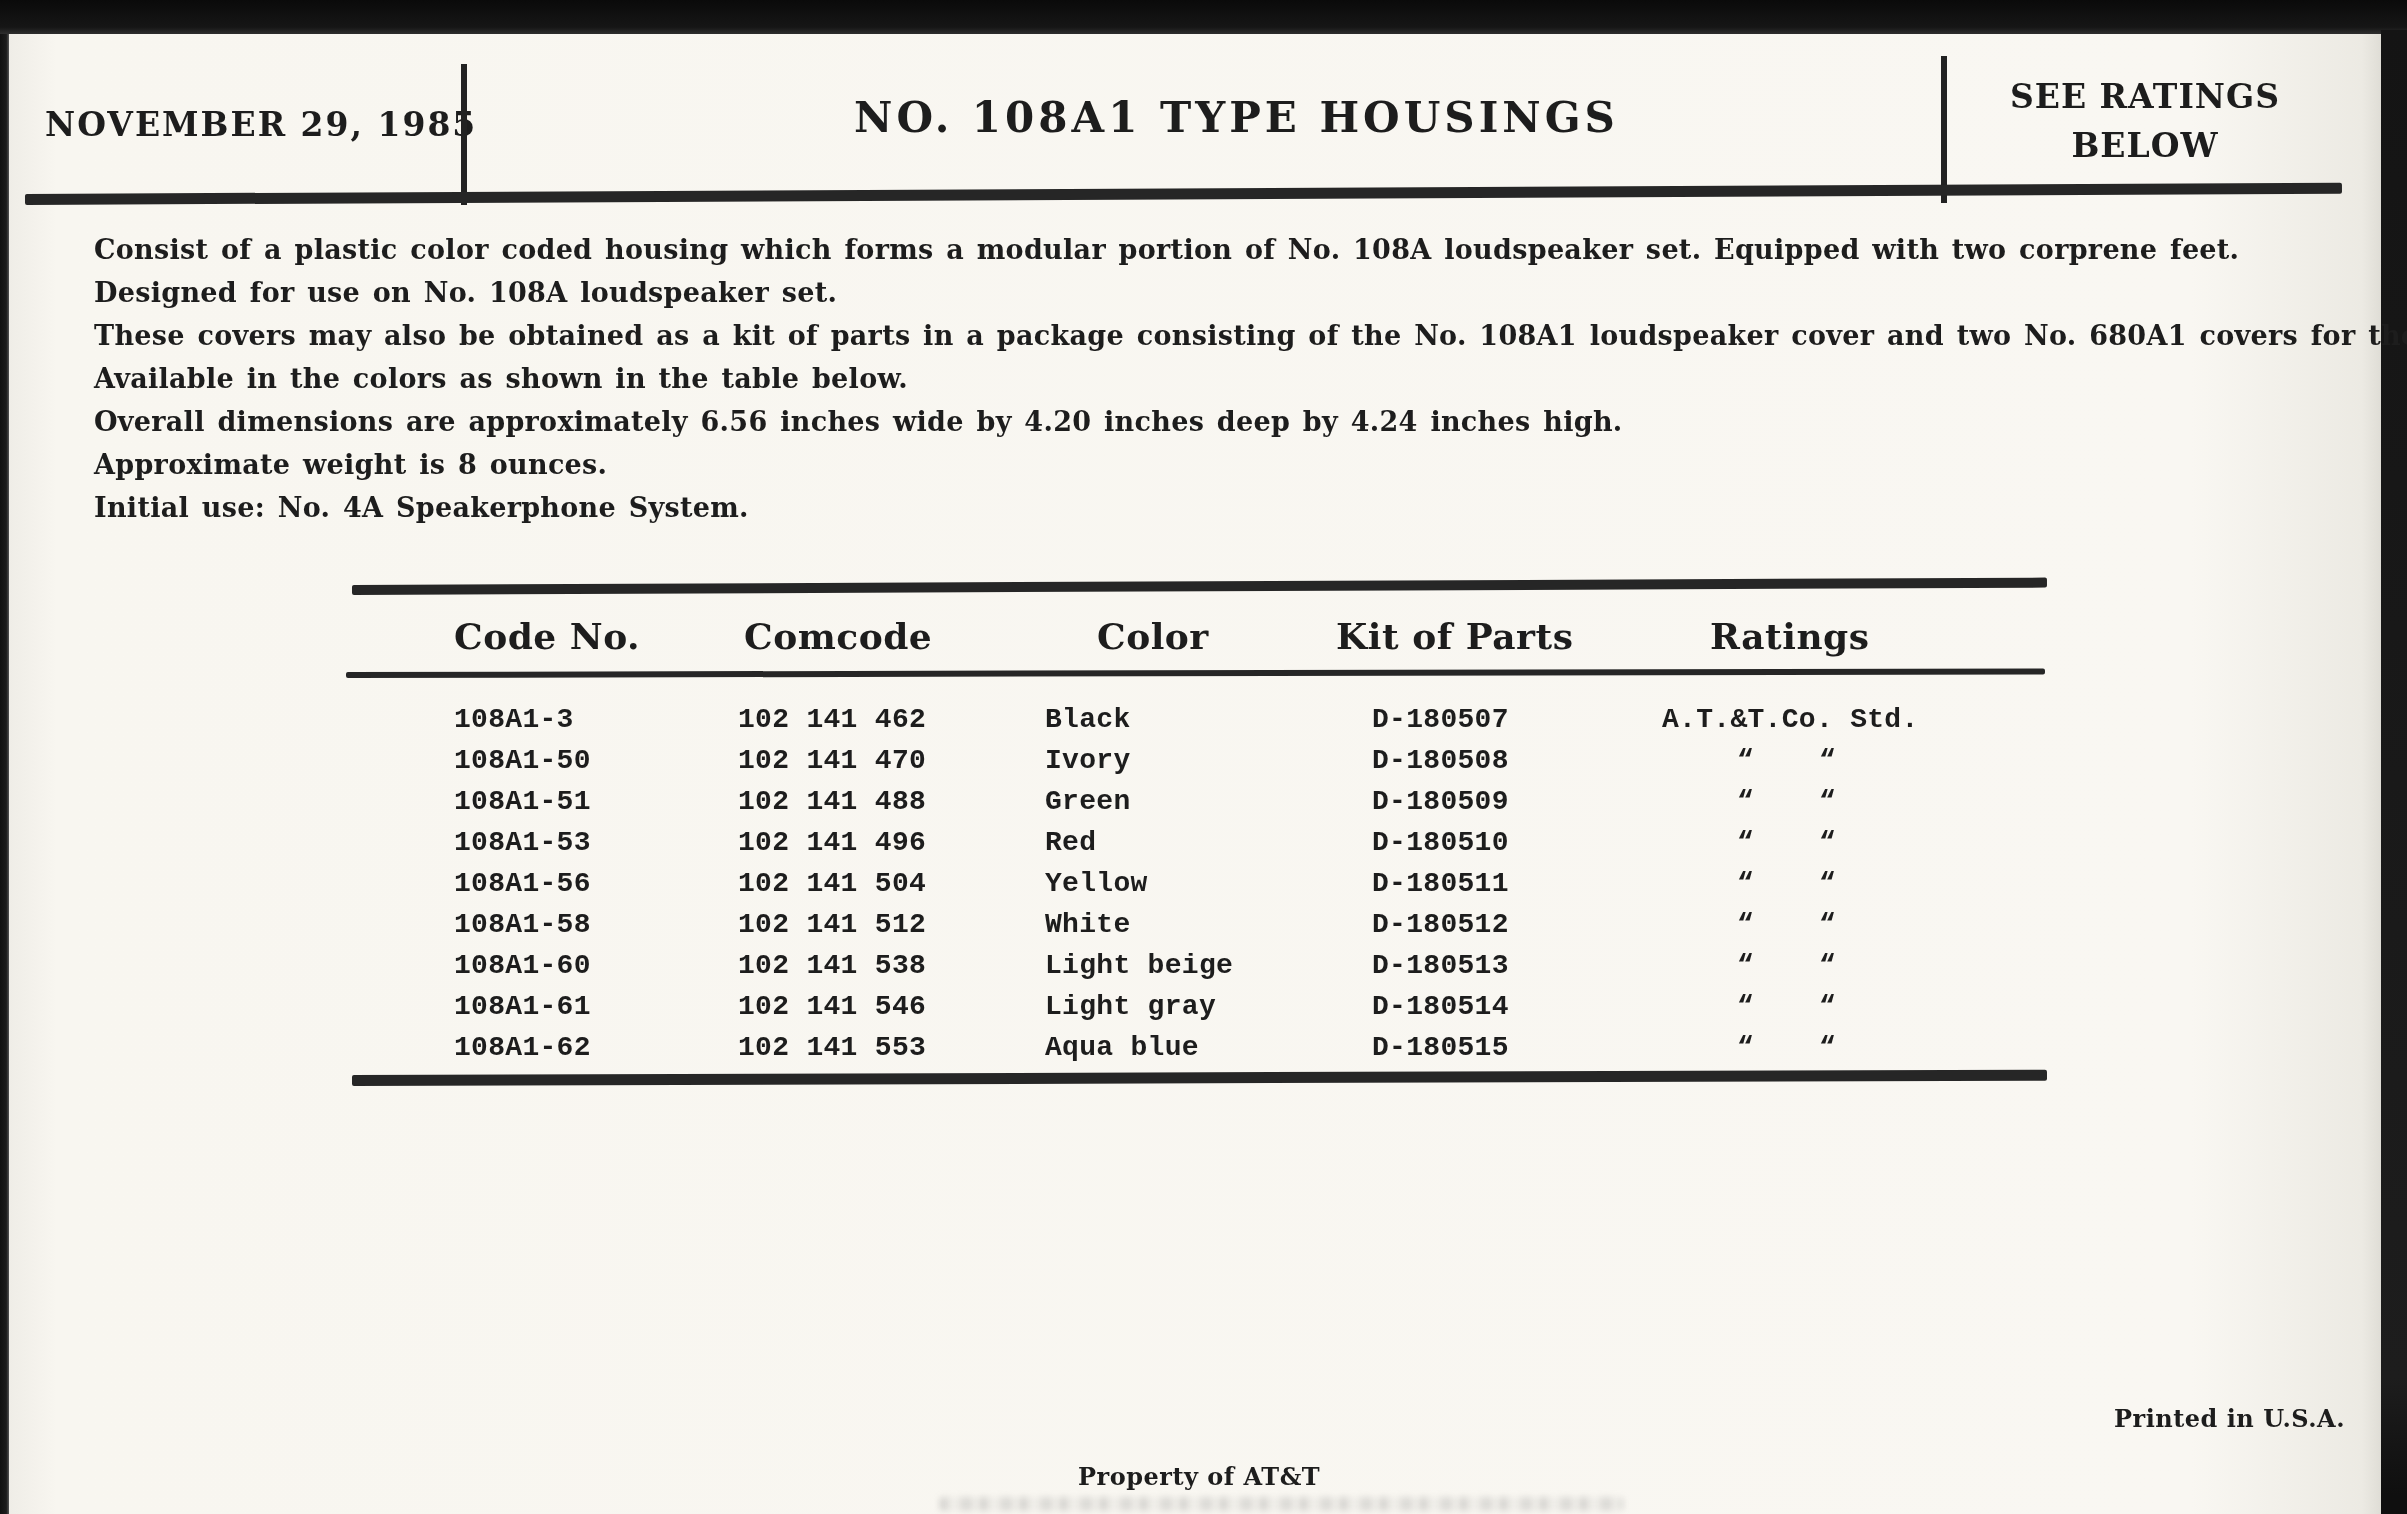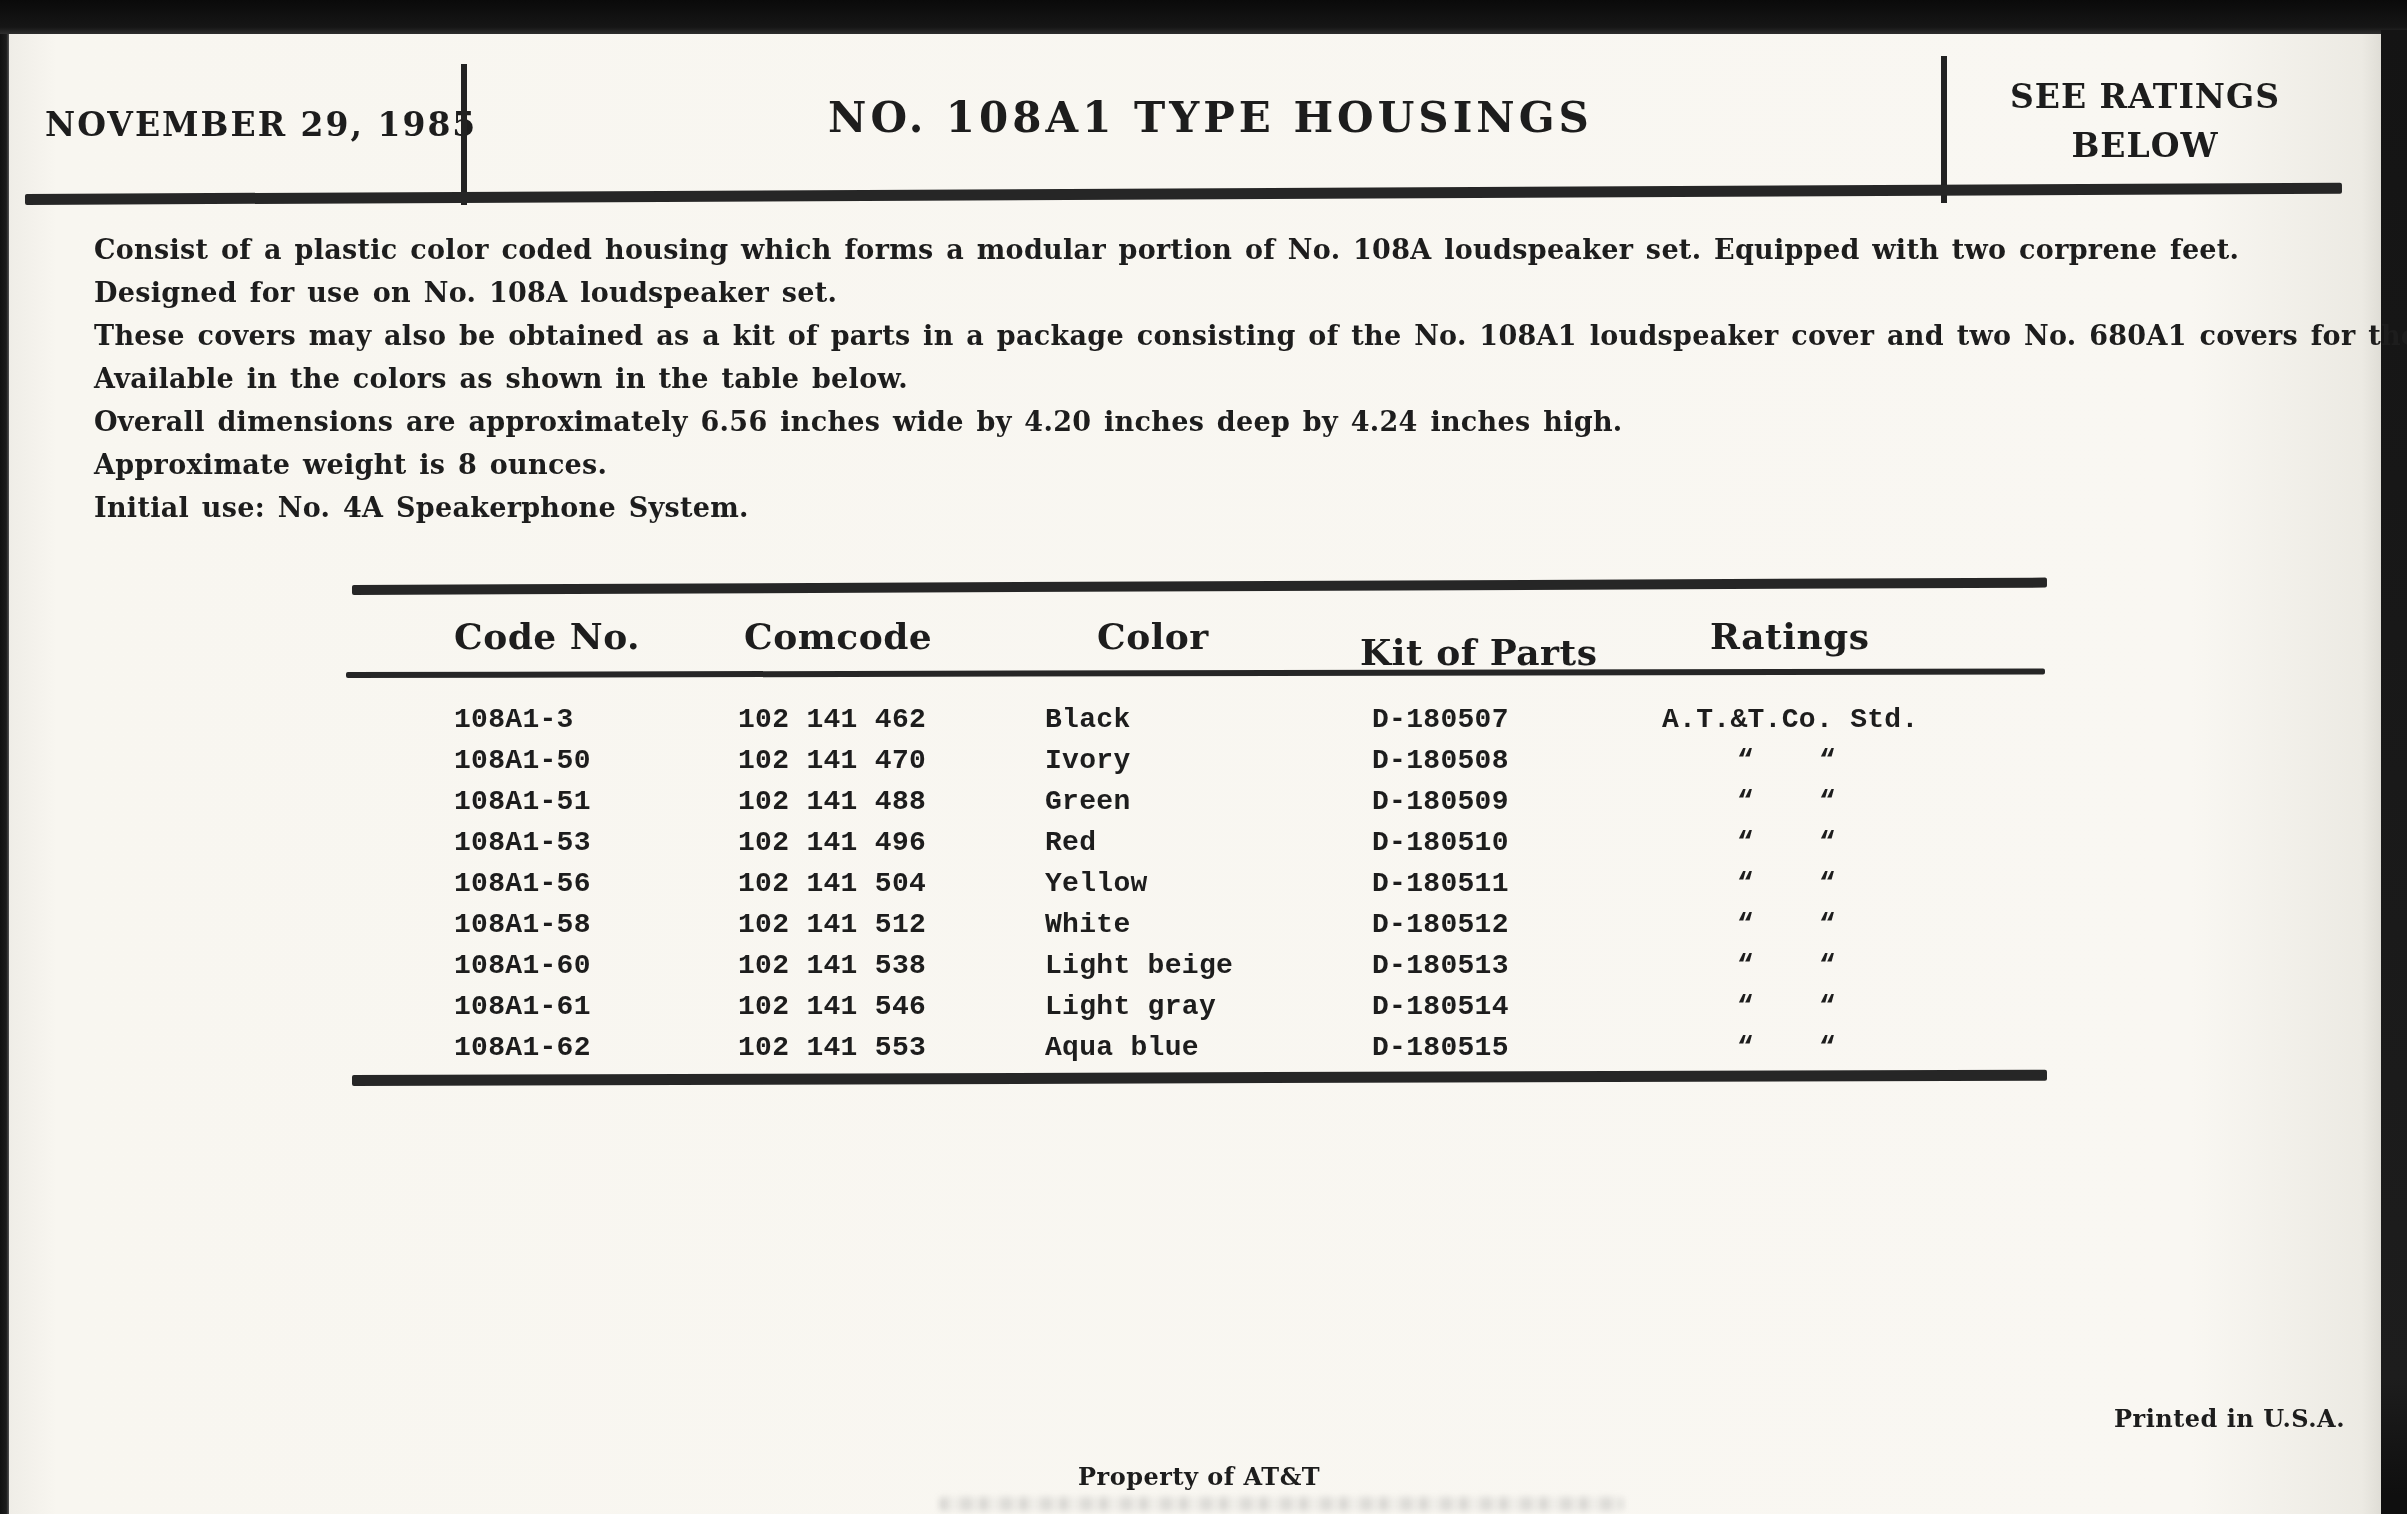--- a/index.html
+++ b/index.html
@@ -27,21 +27,21 @@
   }
   
   .hdr-date{
     position:absolute;left:36px;top:71px;width:416px;
     font-size:33px;font-weight:700;letter-spacing:2px;white-space:nowrap;
   }
   .hdr-vline{position:absolute;width:6px;background:#222;}
   .hdr-vline.v1{left:452px;top:30px;height:141px;}
   .hdr-vline.v2{left:1932px;top:22px;height:147px;}
   .hdr-title{
-    position:absolute;left:756px;top:59px;width:891px;text-align:center;
+    position:absolute;left:782px;top:59px;width:891px;text-align:center;
     font-size:42px;font-weight:700;letter-spacing:4px;white-space:nowrap;
   }
   .hdr-ratings{
     position:absolute;left:1965px;top:38px;width:342px;text-align:center;
     font-size:33px;font-weight:700;line-height:49px;letter-spacing:1px;
   }
   .hdr-rule{
     position:absolute;left:16px;top:160px;width:2317px;height:11px;background:#262626;
     transform:rotate(-0.28deg);transform-origin:left center;border-radius:2px;
   }
@@ -57,21 +57,21 @@
   .t-rule{position:absolute;background:#262626;border-radius:2px;}
   .t-rule.top{left:0;top:10px;width:1695px;height:10px;transform:rotate(-0.25deg);transform-origin:left center;}
   .t-rule.mid{left:-6px;top:97px;width:1699px;height:6px;transform:rotate(-0.12deg);transform-origin:left center;}
   .t-rule.bottom{left:0;top:500px;width:1695px;height:11px;transform:rotate(-0.18deg);transform-origin:left center;}
   .t-headers{position:absolute;left:0;top:40px;width:1695px;height:40px;
     font-size:36px;font-weight:700;letter-spacing:0.5px;}
   .t-headers span{position:absolute;white-space:nowrap;}
   .th-code{left:102px;}
   .th-comcode{left:392px;}
   .th-color{left:745px;}
-  .th-kit{left:1008px;margin-top:16px;}
+  .th-kit{left:984px;}
   .th-ratings{left:1358px;}
   .t-rows{position:absolute;left:0;top:129px;width:1695px;
     font-size:28px;font-weight:700;letter-spacing:0.3px;font-family:Liberation Mono, monospace;}
   .t-row{position:relative;height:41px;}
   .t-row span{position:absolute;top:0;white-space:nowrap;}
   .c-code{left:102px;}
   .c-comcode{left:386px;}
   .c-color{left:693px;}
   .c-kit{left:1020px;text-align:right;}
   .c-rating{left:1310px;width:277px;}

